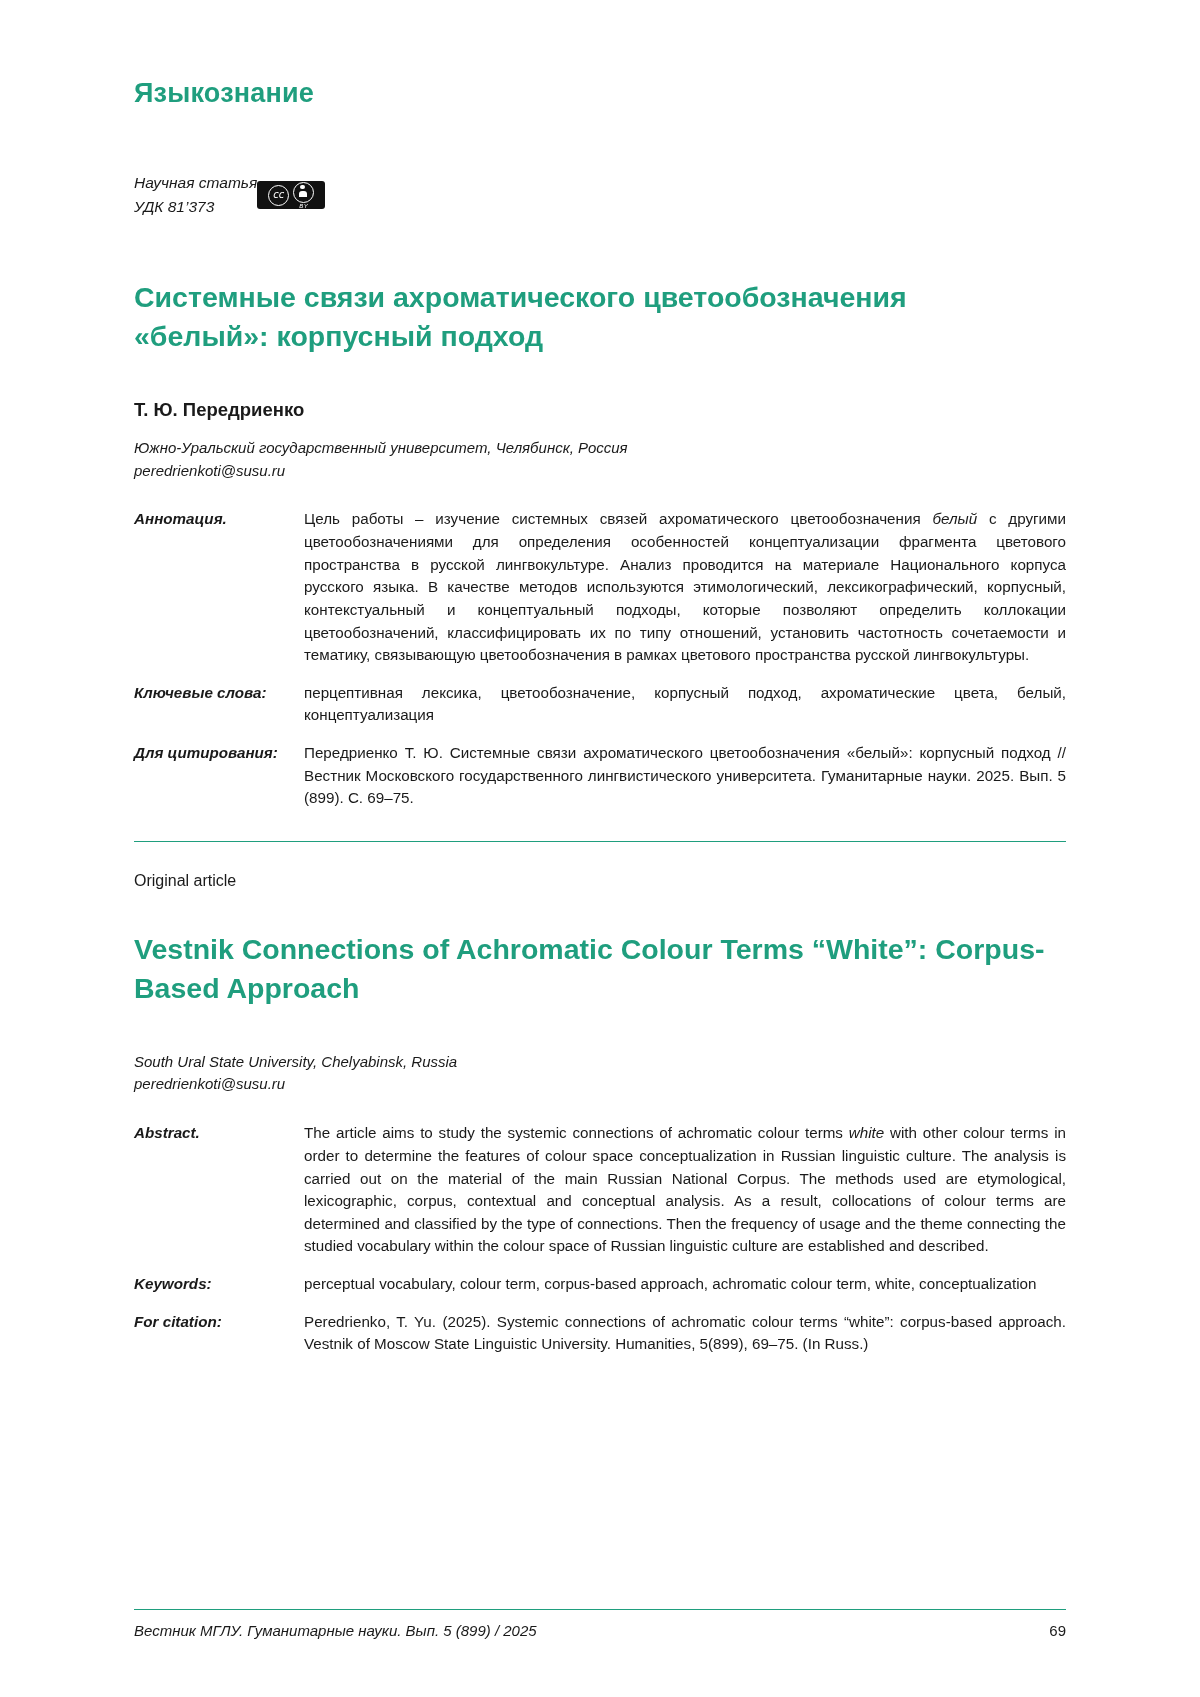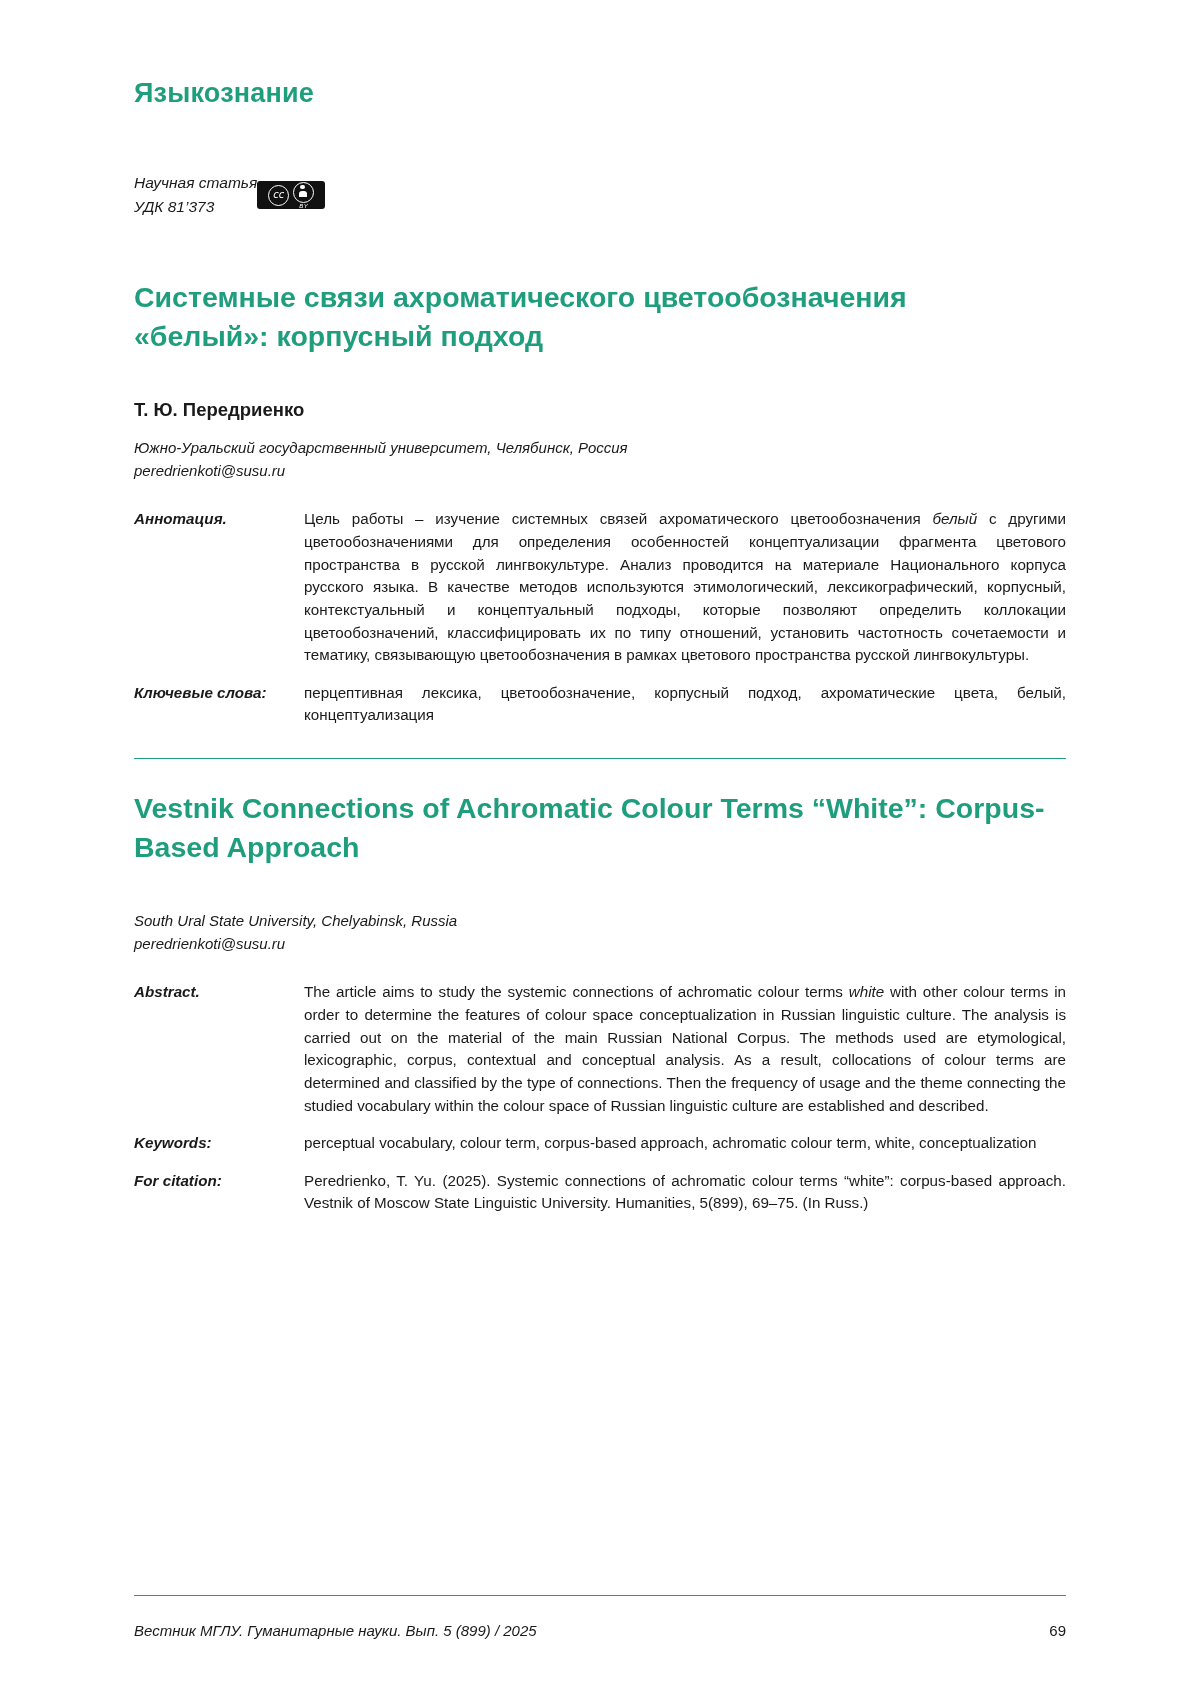--- a/index.html
+++ b/index.html
@@ -175,21 +175,21 @@
   
   .footer {
     position: absolute;
     left: 134px;
     right: 134px;
     bottom: 58px;
     display: flex;
     justify-content: space-between;
     align-items: baseline;
     border-top: 1.4px solid #1f9e7e;
-    padding-top: 26px;
+    padding-top: 12px;
     font-size: 15px;
   }
   .footer-left { font-style: italic; }
   .footer-right { font-weight: 400; }
 </style>
 </head>
 <body>
 
 <div class="page">
 
@@ -222,25 +222,30 @@
   <table class="abs-table">
     <tbody>
         <tr>
       <td class="abs-label">Аннотация.</td>
       <td class="abs-body"><span>Цель работы – изучение системных связей ахроматического цветообозначения </span><i>белый</i><span> с другими цветообозначениями для определения особенностей концептуализации фрагмента цветового пространства в русской лингвокультуре. Анализ проводится на материале Национального корпуса русского языка. В качестве методов используются этимологический, лексикографический, корпусный, контекстуальный и концептуальный подходы, которые позволяют определить коллокации цветообозначений, классифицировать их по типу отношений, установить частотность сочетаемости и тематику, связывающую цветообозначения в рамках цветового пространства русской лингвокультуры.</span></td>
     </tr>
     <tr>
       <td class="abs-label">Ключевые слова:</td>
       <td class="abs-body">перцептивная лексика, цветообозначение, корпусный подход, ахроматические цвета, белый, концептуализация</td>
     </tr>
+    <tr>
+      <td class="abs-label">Для цитирования:</td>
+      <td class="abs-body">Передриенко Т. Ю. Системные связи ахроматического цветообозначения «белый»: корпусный подход // Вестник Московского государственного лингвистического университета. Гуманитарные науки. 2025. Вып. 5 (899). С. 69–75.</td>
+    </tr>
   </tbody>
     </table>
 
   <hr class="divider">
 
+  <div class="original-article">Original article</div>
 
   <h2 class="title-en">Vestnik Connections of Achromatic Colour Terms “White”: Corpus-Based Approach</h2>
 
   <div class="affiliation">
     <span>South Ural State University, Chelyabinsk, Russia</span>
     <span class="email">peredrienkoti@susu.ru</span>
   </div>
 
   <table class="abs-table">
     <tbody>

